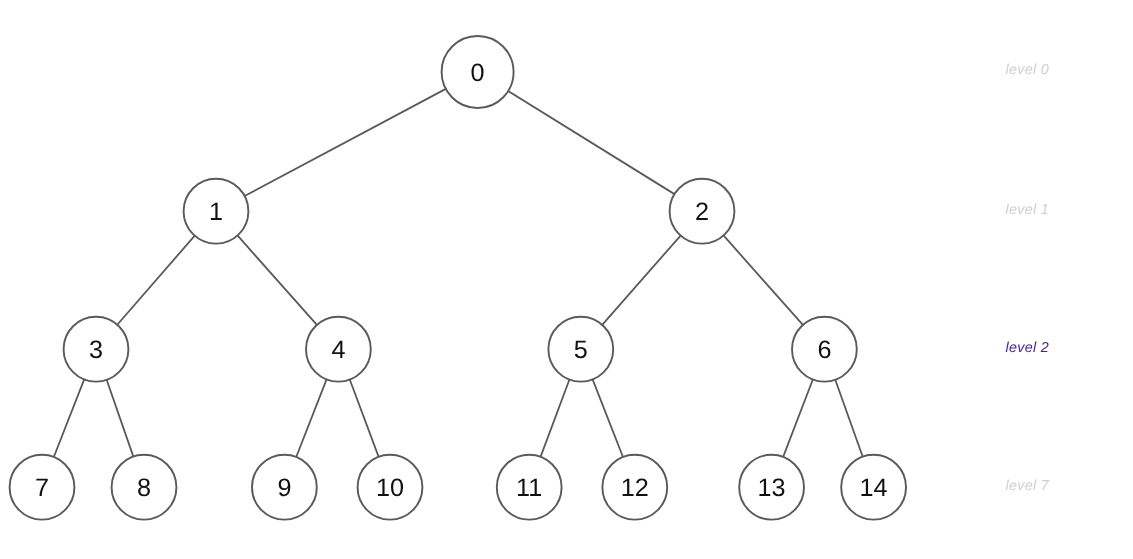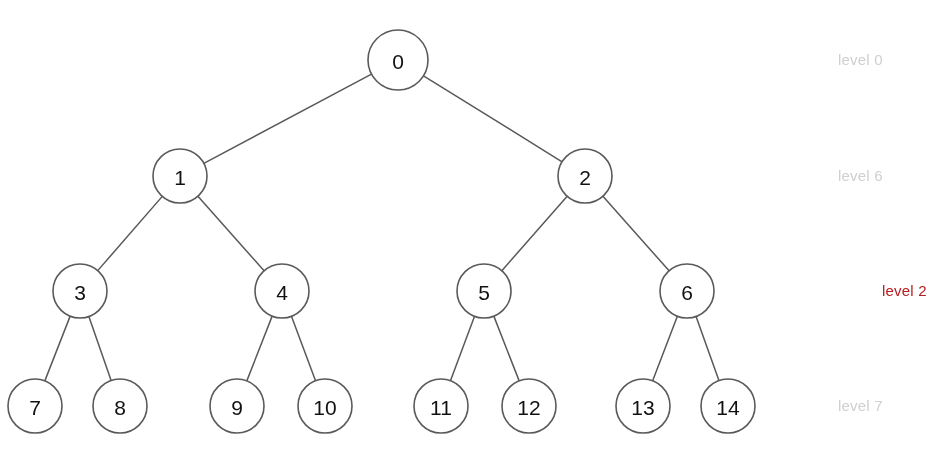--- a/index.html
+++ b/index.html
@@ -41,21 +41,22 @@
   .node-label {
     font-family: "Liberation Sans", sans-serif;
     font-size: 21px;
     fill: #111111;
     text-anchor: middle;
     dominant-baseline: central;
   }
   .level-label {
     position: absolute;
     font-family: "Liberation Sans", sans-serif;
-    font-size: 15px;
+    font-style: italic;
+    font-size: 12px;
     color: #cfcfcf;
     white-space: nowrap;
     letter-spacing: 0.2px;
   }
 </style>
 </head>
 <body>
 
 <div id="stage">
 
@@ -135,18 +136,18 @@
         </g>
         <g>
           <circle class="node-circle" cx="728" cy="406" r="27" fill="#ffffff" stroke="#5a5a5a"></circle>
           <text class="node-label" x="728" y="407" fill="#111111">14</text>
         </g>
       </g>
   </svg>
 
   <div id="level-label-layer">
       <div class="level-label" style="left: 838px; top: 51px; color: rgb(207, 207, 207);">level 0</div>
-      <div class="level-label" style="left: 838px; top: 167px; color: rgb(207, 207, 207);">level 6</div>
-      <div class="level-label" style="left: 838px; top: 282px; color: #b91c1c; margin-left: 44px;">level 2</div>
+      <div class="level-label" style="left: 838px; top: 167px; color: rgb(207, 207, 207);">level 1</div>
+      <div class="level-label" style="left: 838px; top: 282px; color: #4c1d95;">level 2</div>
       <div class="level-label" style="left: 838px; top: 397px; color: rgb(207, 207, 207);">level 7</div>
     </div>
 
 </div>
 
 </body></html>

